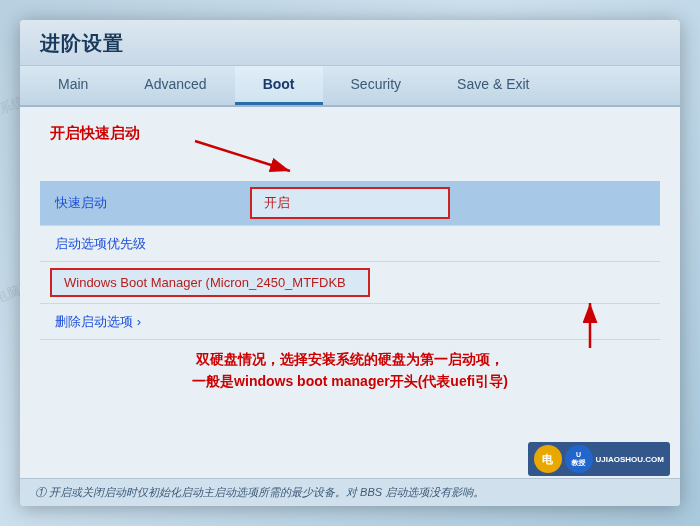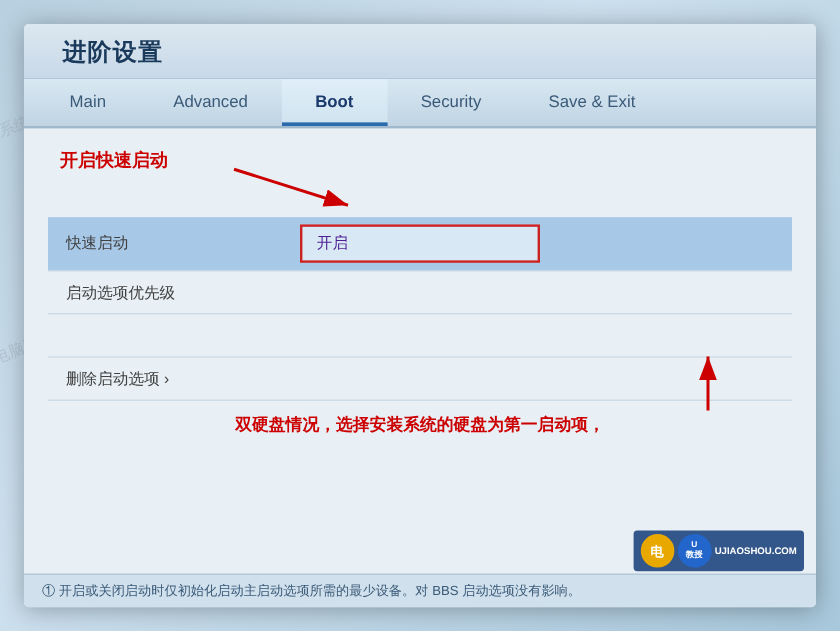--- a/index.html
+++ b/index.html
@@ -48,21 +48,21 @@
       background: #e8f0f5;
       border-radius: 4px;
       z-index: 10;
       box-shadow: 0 2px 20px rgba(0,0,0,0.3);
       overflow: hidden;
     }
 
     
     .title-bar {
       background: linear-gradient(180deg, #dce8f0 0%, #c8d8e8 100%);
-      padding: 10px 32px 8px;
+      padding: 10px 20px 8px;
       border-bottom: 1px solid #b0c8d8;
     }
 
     .title-bar h1 {
       font-size: 20px;
       font-weight: bold;
       color: #1a3a5c;
       letter-spacing: 1px;
     }
 
@@ -114,35 +114,35 @@
     }
 
     .settings-row.highlighted {
       background: #a8c8e8;
     }
 
     .settings-label {
       width: 200px;
       padding: 8px 15px;
       font-size: 13px;
-      color: #404040;
+      color: #1d4ed8;
       flex-shrink: 0;
     }
 
     .settings-value {
       flex: 1;
       padding: 6px 10px;
     }
 
     .settings-value-box {
       border: 2px solid #cc2222;
       background: #d8e8f4;
       padding: 5px 12px;
       font-size: 13px;
-      color: #4c1d95;
+      color: #b91c1c;
       display: inline-block;
       min-width: 200px;
     }
 
     .settings-value-box.wide {
       min-width: 320px;
     }
 
     .bottom-text {
       font-size: 14px;
@@ -155,20 +155,21 @@
     .info-bar {
       position: absolute;
       bottom: 0;
       left: 0;
       right: 0;
       background: #d0e0ec;
       border-top: 1px solid #b0c4d4;
       padding: 6px 15px;
       font-size: 11px;
       color: #3a5a78;
+      font-style: italic;
     }
 
     
     .corner-badge {
       position: absolute;
       bottom: 30px;
       right: 10px;
       z-index: 50;
       display: flex;
       gap: 4px;
@@ -227,20 +228,23 @@
           <span class="settings-value-box">开启</span>
         </div>
       </div>
 
       <div class="settings-row">
         <div class="settings-label">启动选项优先级</div>
         <div class="settings-value"></div>
       </div>
 
       <div class="settings-row" style="position:relative;">
+        <div class="settings-value">
+          <span class="settings-value-box wide">Windows Boot Manager (Micron_2450_MTFDKB</span>
+        </div>
       </div>
 
 
       <div class="settings-row">
         <div class="settings-label">
           <span>删除启动选项</span>
           <span> ›</span>
         </div>
       </div>
 
@@ -252,20 +256,21 @@
         <defs>
           <marker id="arrowhead2" markerWidth="8" markerHeight="6" refX="8" refY="3" orient="auto">
             <polygon points="0 0, 8 3, 0 6" fill="#cc0000"></polygon>
           </marker>
         </defs>
         <line x1="30" y1="55" x2="30" y2="10" stroke="#cc0000" stroke-width="2.5" marker-end="url(#arrowhead2)"></line>
       </svg>
 
       <div class="bottom-text">
         <div>双硬盘情况，选择安装系统的硬盘为第一启动项，</div>
+        <div>一般是windows boot manager开头(代表uefi引导)</div>
       </div>
     </div>
 
   </div>
 
   <div class="info-bar">
     <span>① 开启或关闭启动时仅初始化启动主启动选项所需的最少设备。对 BBS 启动选项没有影响。</span>
   </div>
 
   <div class="corner-badge">

